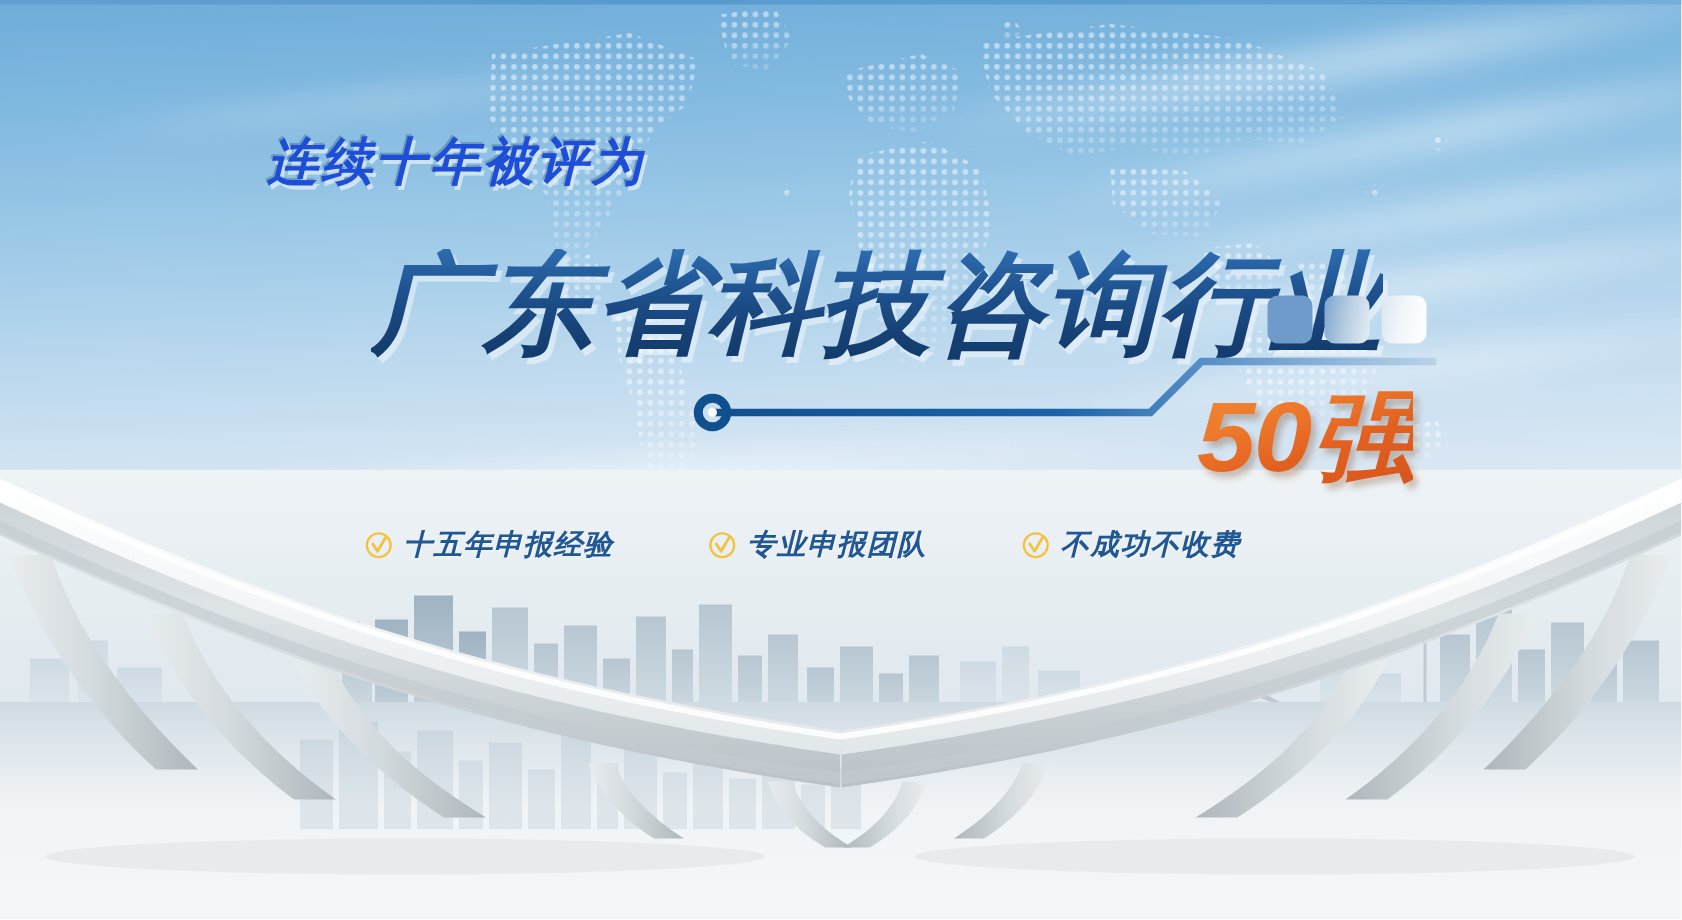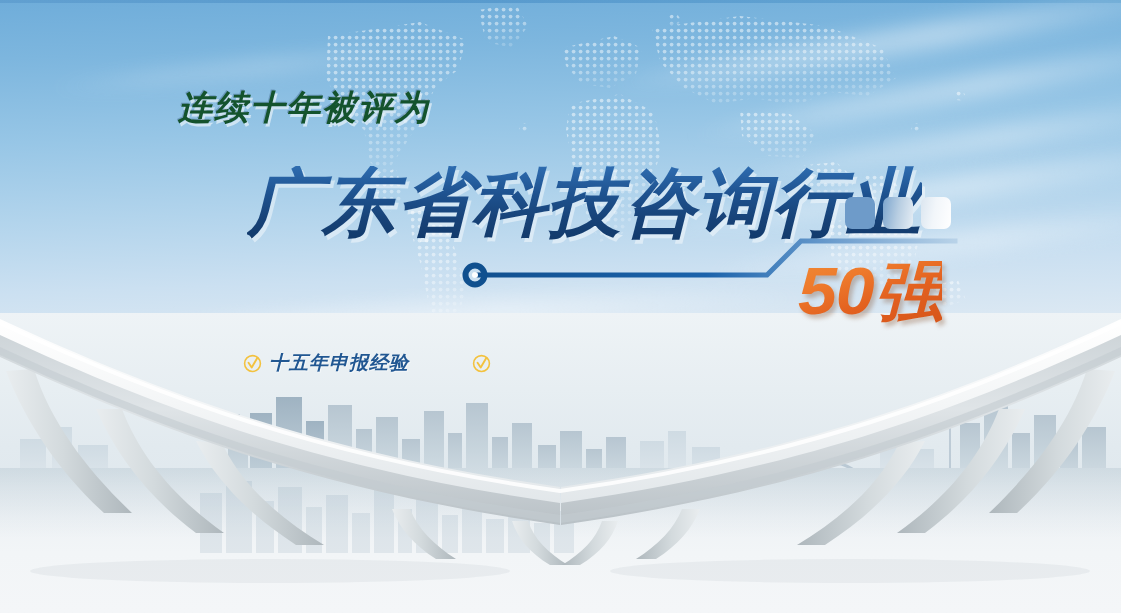--- a/index.html
+++ b/index.html
@@ -90,21 +90,21 @@
 
   
   .arches{ position:absolute; inset:0; }
   .arches svg{ width:100%; height:100%; display:block; }
 
   
   .kicker{
     position:absolute; left:178px; top:85px;
     font-size:34px; font-weight:bold; font-style:italic;
     letter-spacing:2px;
-    color:#14532d;
+    color:#1d4ed8;
     text-shadow:2px 3px 0 rgba(255,255,255,.55), -1px -1px 0 rgba(10,40,80,.25);
     white-space:nowrap;
   }
   .title{
     position:absolute; left:247px; top:166px;
     font-size:74px; font-weight:bold; font-style:italic;
     letter-spacing:1px;
     background:linear-gradient(180deg,#2e6cb0 0%,#1e528f 38%,#174277 72%,#123a6b 100%);
     -webkit-background-clip:text; background-clip:text;
     color:transparent; -webkit-text-fill-color:transparent;
@@ -414,26 +414,36 @@
     <div class="feature">
       <span class="check">
         <svg viewBox="0 0 24 24" xmlns="http://www.w3.org/2000/svg">
           <circle cx="12" cy="12" r="10" fill="none" stroke="#f3c23f" stroke-width="2"></circle>
           <path d="M7 11 L11 17 L18 5" fill="none" stroke="#f3c23f" stroke-width="2.4" stroke-linecap="round" stroke-linejoin="round"></path>
         </svg>
       </span>
       <span class="ftext">十五年申报经验</span>
     </div>
 
-
     <div class="feature">
       <span class="check">
         <svg viewBox="0 0 24 24" xmlns="http://www.w3.org/2000/svg">
           <circle cx="12" cy="12" r="10" fill="none" stroke="#f3c23f" stroke-width="2"></circle>
           <path d="M7 11 L11 17 L18 5" fill="none" stroke="#f3c23f" stroke-width="2.4" stroke-linecap="round" stroke-linejoin="round"></path>
         </svg>
       </span>
+      <span class="ftext">专业申报团队</span>
+    </div>
+
+    <div class="feature">
+      <span class="check">
+        <svg viewBox="0 0 24 24" xmlns="http://www.w3.org/2000/svg">
+          <circle cx="12" cy="12" r="10" fill="none" stroke="#f3c23f" stroke-width="2"></circle>
+          <path d="M7 11 L11 17 L18 5" fill="none" stroke="#f3c23f" stroke-width="2.4" stroke-linecap="round" stroke-linejoin="round"></path>
+        </svg>
+      </span>
+      <span class="ftext">不成功不收费</span>
     </div>
 
 
   </div>
 
 </div>
 
 </body></html>

